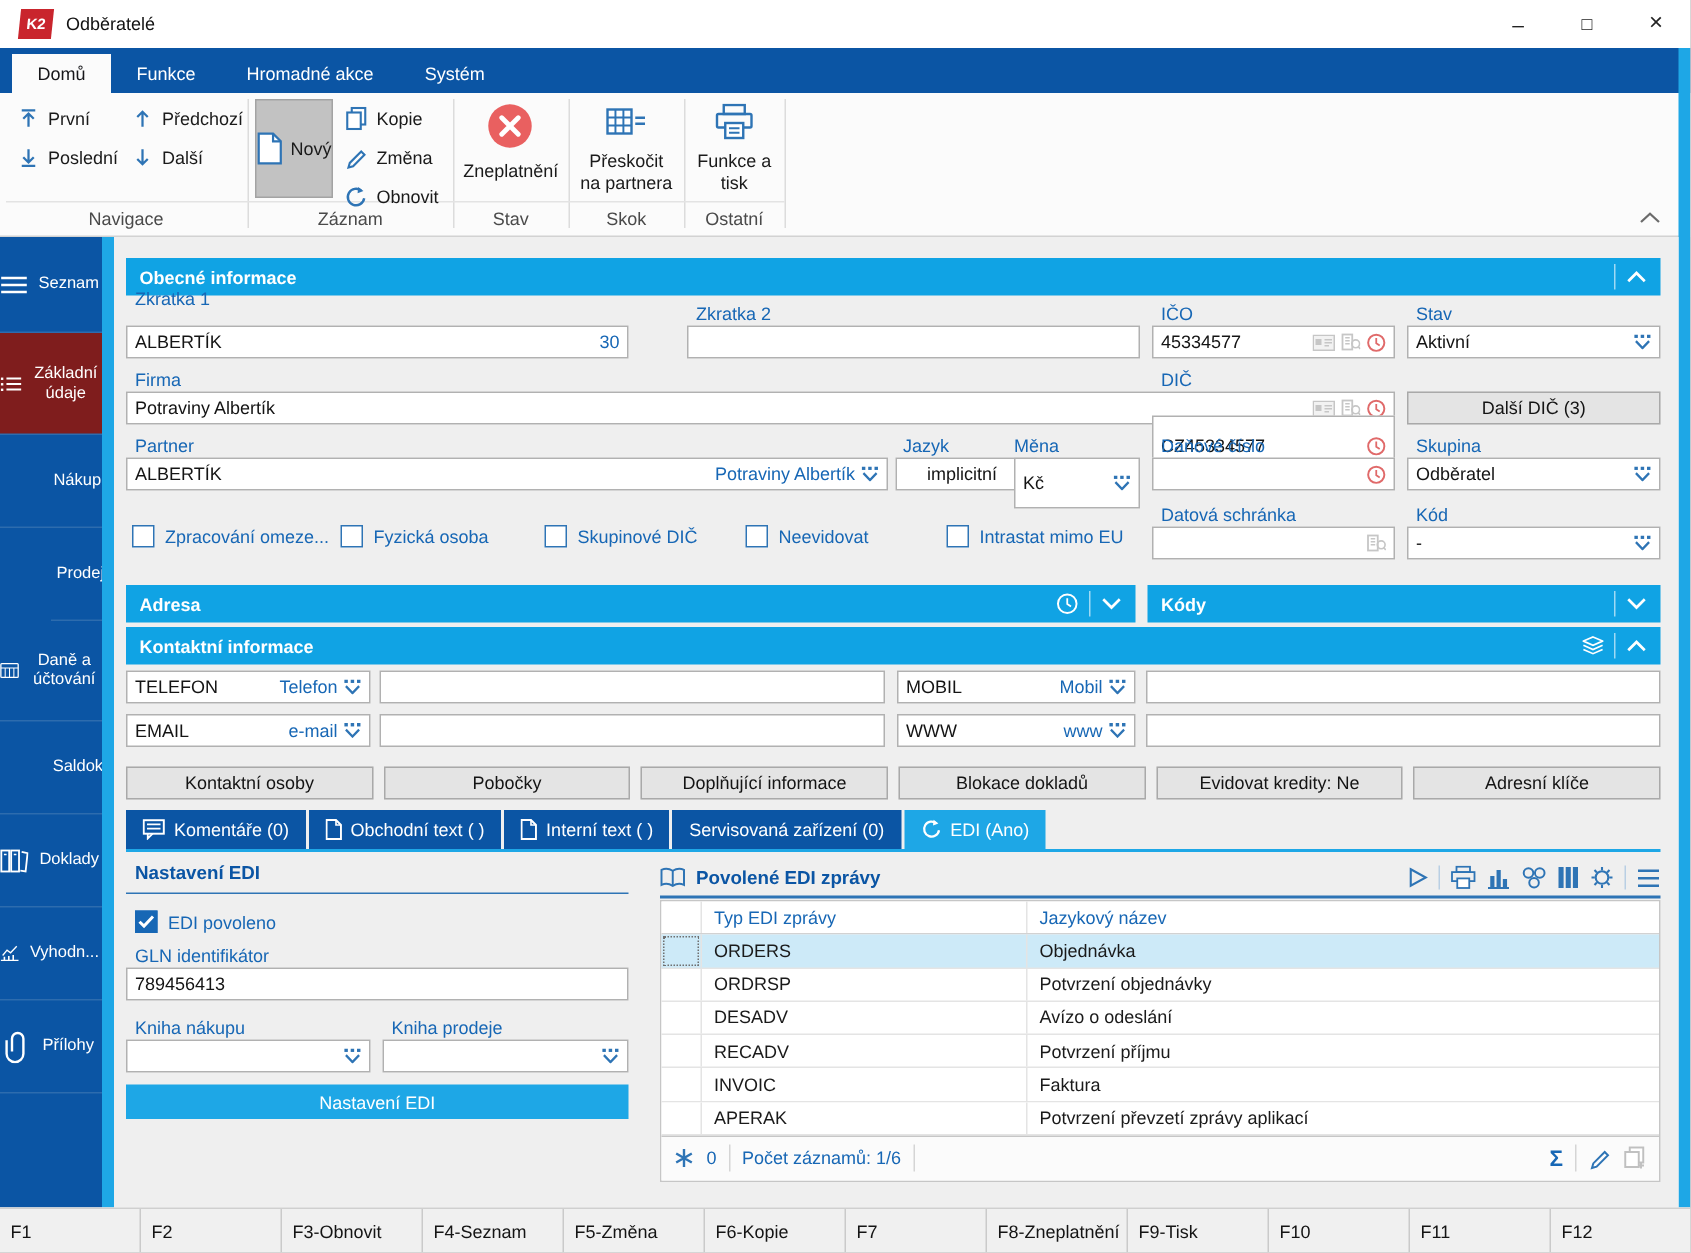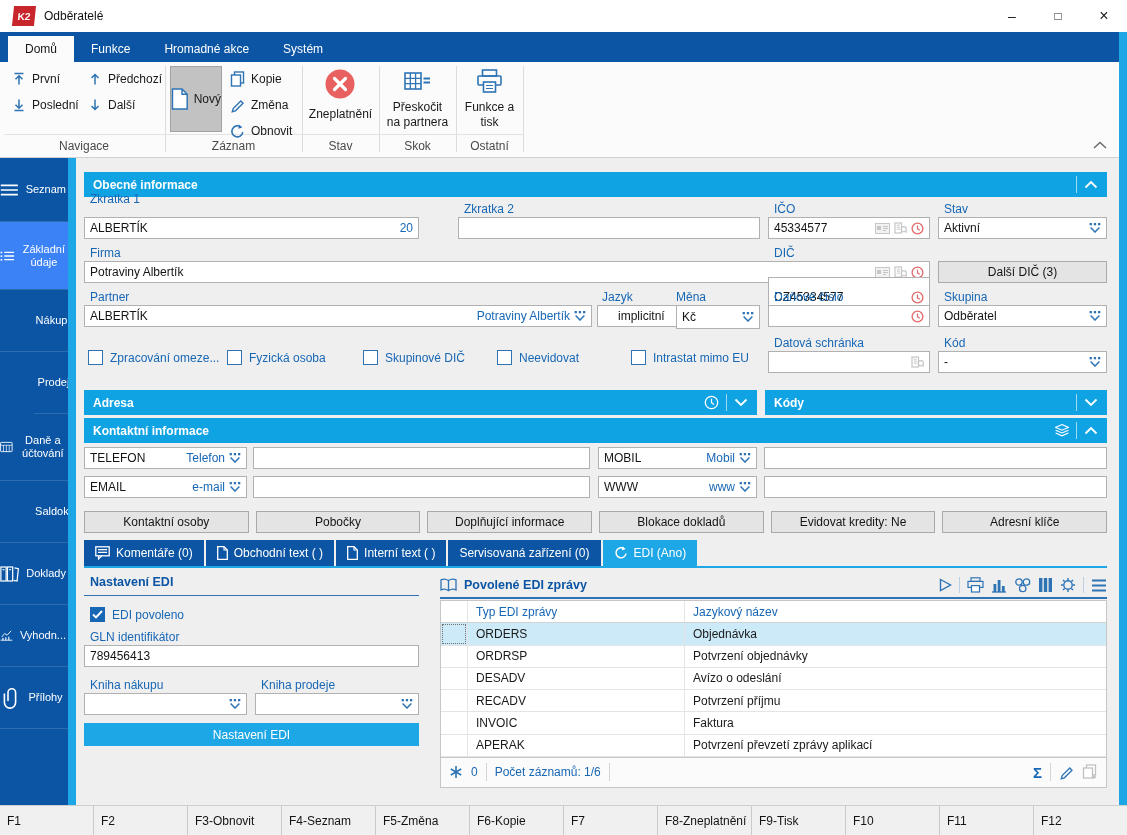--- a/index.html
+++ b/index.html
@@ -26,21 +26,21 @@
   .glabel{top:77px;text-align:center;font-size:12px;color:#4a4a4a;}
   .rtool{display:flex;align-items:center;gap:6px;height:20px;font-size:12px;color:#1a1a1a;}
   .bigbtn{left:170px;top:4px;width:52px;height:66px;background:#c2c2c2;border:1px solid #a3a3a3;
           display:flex;flex-direction:row;align-items:center;justify-content:center;gap:5px;}
   .ctr{text-align:center;font-size:12px;color:#1a1a1a;line-height:15px;}
   
   .sidebar{left:0;top:158px;width:68px;height:647px;background:#0b55a4;display:flex;flex-direction:column;}
   .sbitem{display:flex;flex-direction:row;align-items:center;justify-content:center;gap:5px;
           border-bottom:1px solid #2d6cae;color:#fff;}
   .sbitem .sblbl{font-size:11px;text-align:center;line-height:13px;padding:0 2px;}
-  .sbitem.active{background:#3b82f6;}
+  .sbitem.active{background:#7f1d1d;}
   .strip{background:#1ea7e6;}
   .content-bg{left:76px;top:158px;width:1043px;height:647px;background:#efefef;}
   
   .cbar{background:#10a3e4;color:#fff;font-weight:bold;font-size:12px;display:flex;align-items:center;
         padding:0 9px;}
   .cbar .sp{flex:1;}
   .barsep{width:1px;height:17px;background:rgba(255,255,255,.6);margin:0 7px;}
   
   .lbl{font-size:12px;color:#1767b5;white-space:nowrap;}
   .input{background:#fff;border:1px solid #b1b1b1;display:flex;align-items:center;gap:4px;
@@ -298,21 +298,21 @@
   </div>
 
   <div class="abs lbl" style="left:90px;top:192px;">Zkratka 1</div>
   <div class="abs lbl" style="left:464px;top:202px;">Zkratka 2</div>
   <div class="abs lbl" style="left:774px;top:202px;">IČO</div>
   <div class="abs lbl" style="left:944px;top:202px;">Stav</div>
 
   <div class="abs input" style="left:84px;top:217px;width:335px;height:22px;">
     <span>ALBERTÍK</span>
       <span class="fill"></span>
-    <span class="blue">20</span>
+    <span class="blue">30</span>
     </div>
   <div class="abs input" style="left:458px;top:217px;width:302px;height:22px;">
     <span></span>
     </div>
   <div class="abs input" style="left:768px;top:217px;width:162px;height:22px;">
     <span>45334577</span>
       <span class="fill"></span>
     <svg width="15" height="11" viewBox="0 0 15 11">
         <rect x="0.5" y="0.5" width="14" height="10" fill="#f2f2f2" stroke="#c6c6c6"></rect>
         <rect x="2" y="3" width="4" height="4" fill="#c6c6c6"></rect>
@@ -393,21 +393,21 @@
   <div class="abs input" style="left:597px;top:305px;width:94px;height:22px;padding:0 20px;">
     <span>implicitní</span>
       <span class="fill"></span>
     <svg width="12" height="10" viewBox="0 0 12 10">
         <rect x="0.6" y="0" width="2.3" height="2.3" fill="#2e74b5"></rect>
         <rect x="4.8" y="0" width="2.3" height="2.3" fill="#2e74b5"></rect>
         <rect x="9" y="0" width="2.3" height="2.3" fill="#2e74b5"></rect>
         <path d="M1.6 4.4 L6 9 L10.4 4.4" fill="none" stroke="#2e74b5" stroke-width="1.5"></path>
       </svg>
     </div>
-  <div class="abs input" style="left:676px;top:305px;width:84px;height:24px;">
+  <div class="abs input" style="left:676px;top:305px;width:84px;height:34px;">
     <span>Kč</span>
       <span class="fill"></span>
     <svg width="12" height="10" viewBox="0 0 12 10">
         <rect x="0.6" y="0" width="2.3" height="2.3" fill="#2e74b5"></rect>
         <rect x="4.8" y="0" width="2.3" height="2.3" fill="#2e74b5"></rect>
         <rect x="9" y="0" width="2.3" height="2.3" fill="#2e74b5"></rect>
         <path d="M1.6 4.4 L6 9 L10.4 4.4" fill="none" stroke="#2e74b5" stroke-width="1.5"></path>
       </svg>
     </div>
   <div class="abs input" style="left:768px;top:305px;width:162px;height:22px;">

